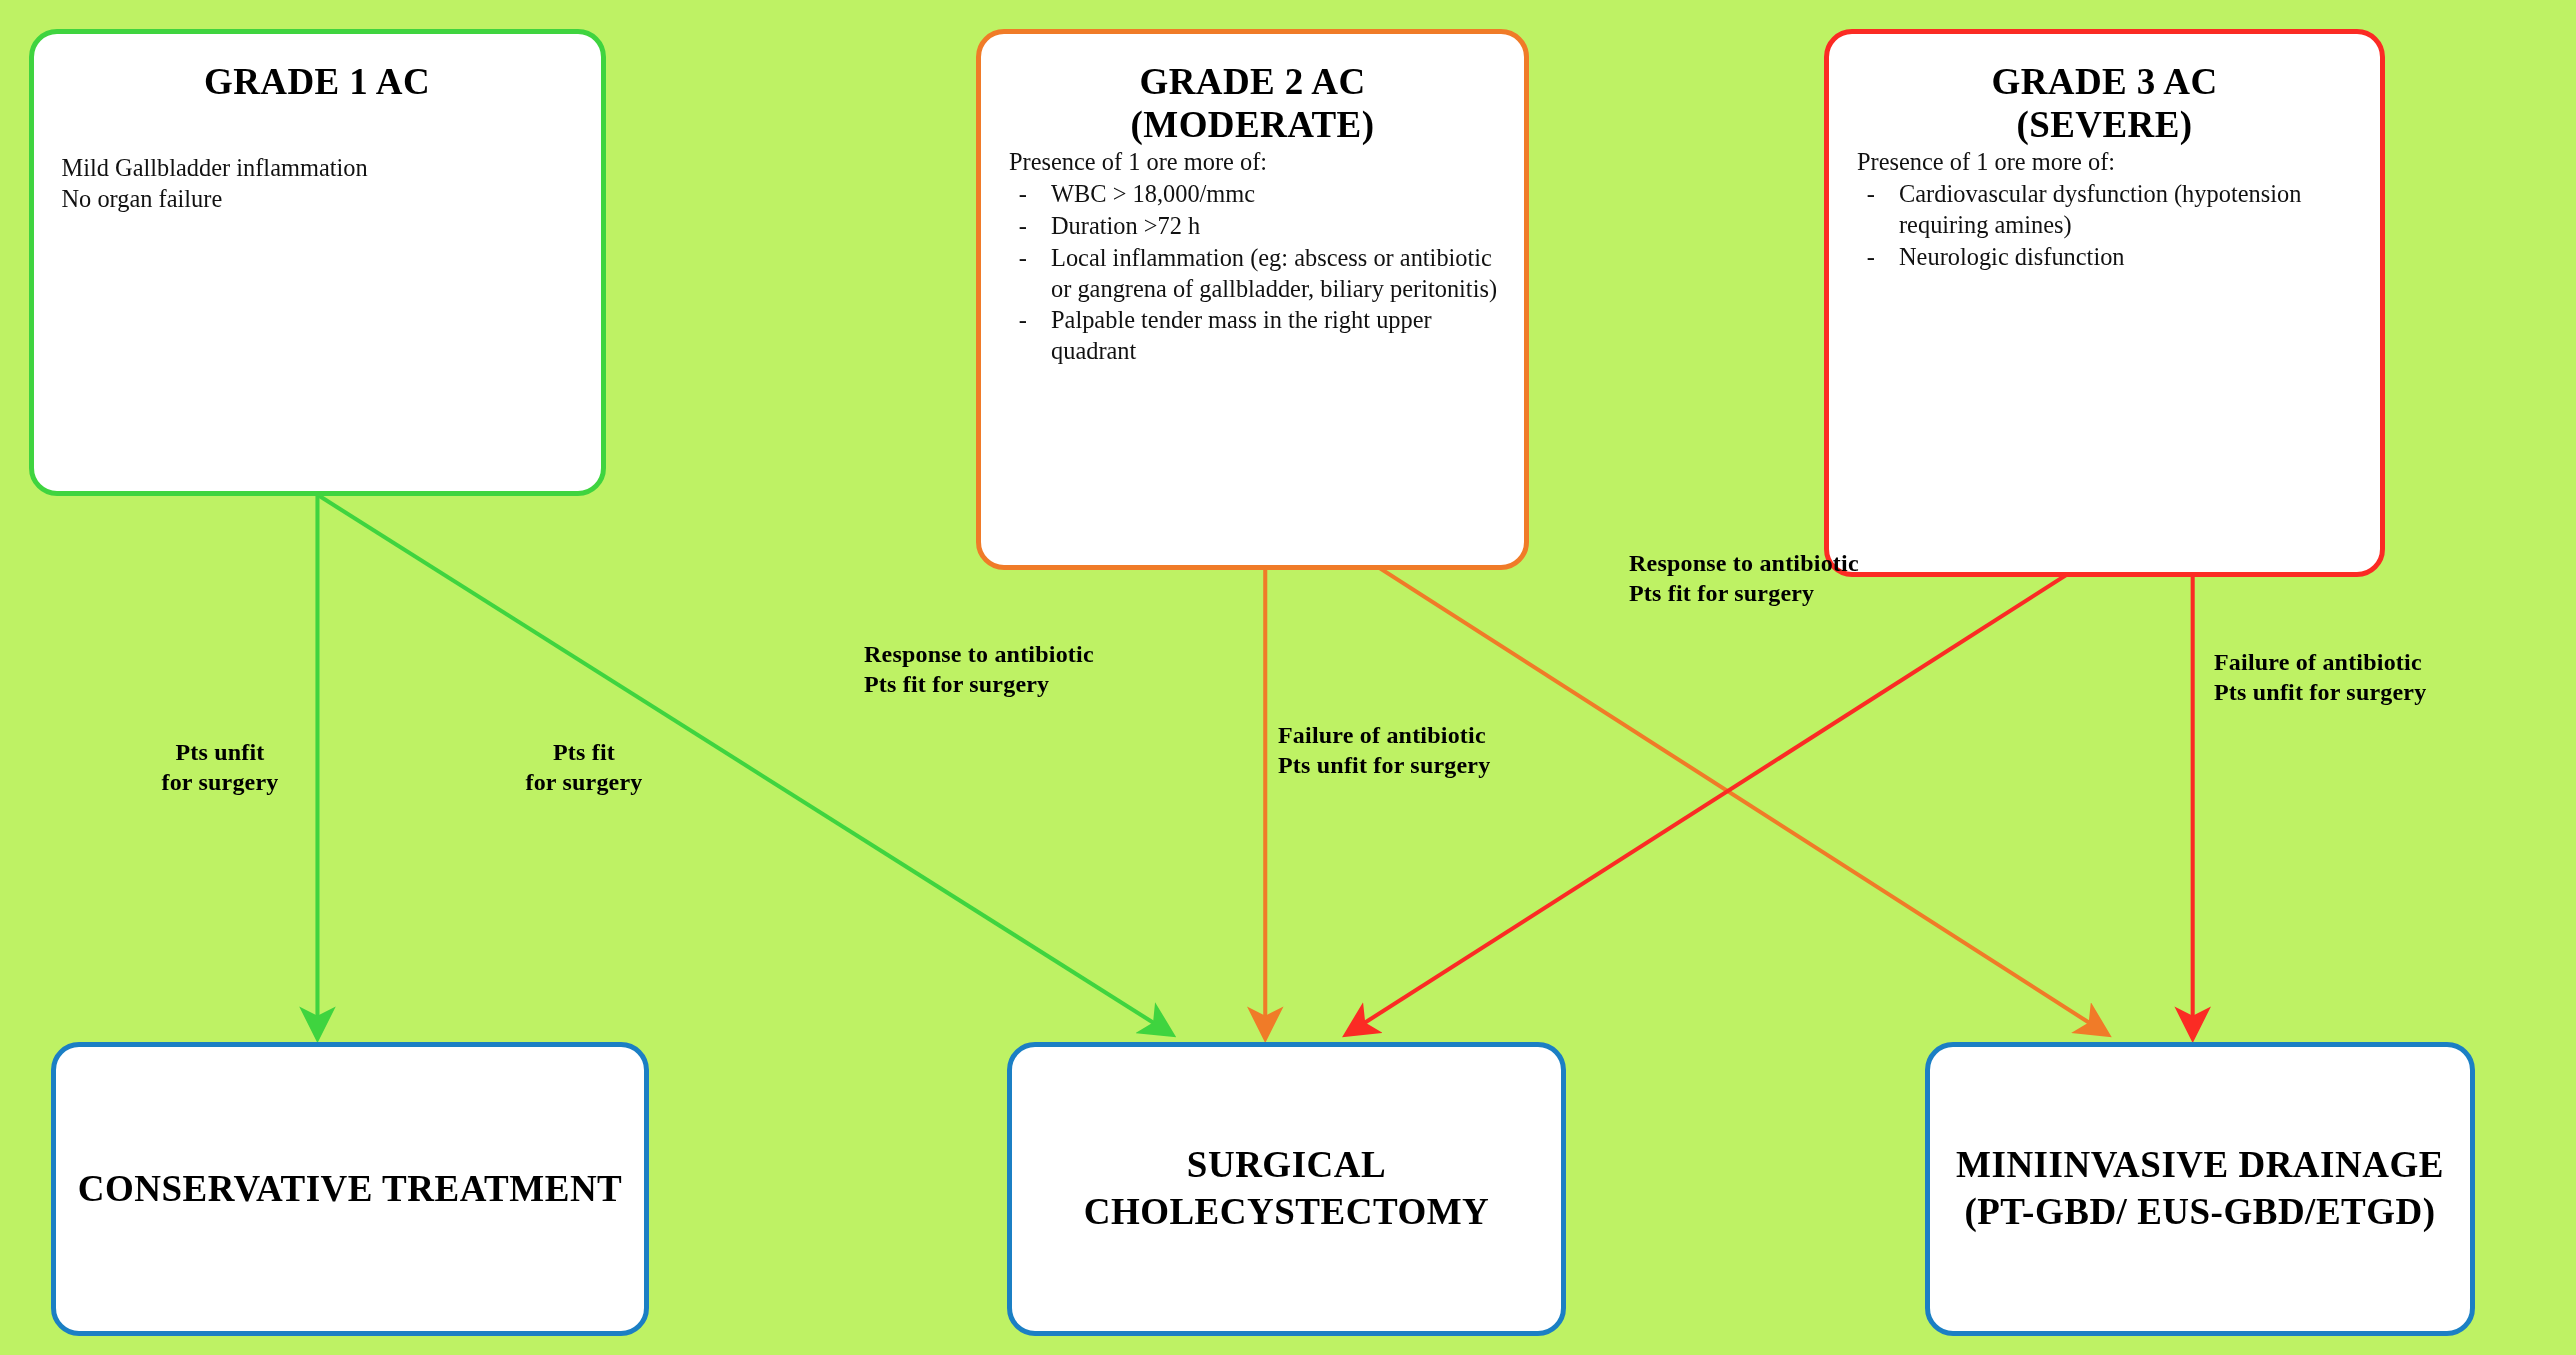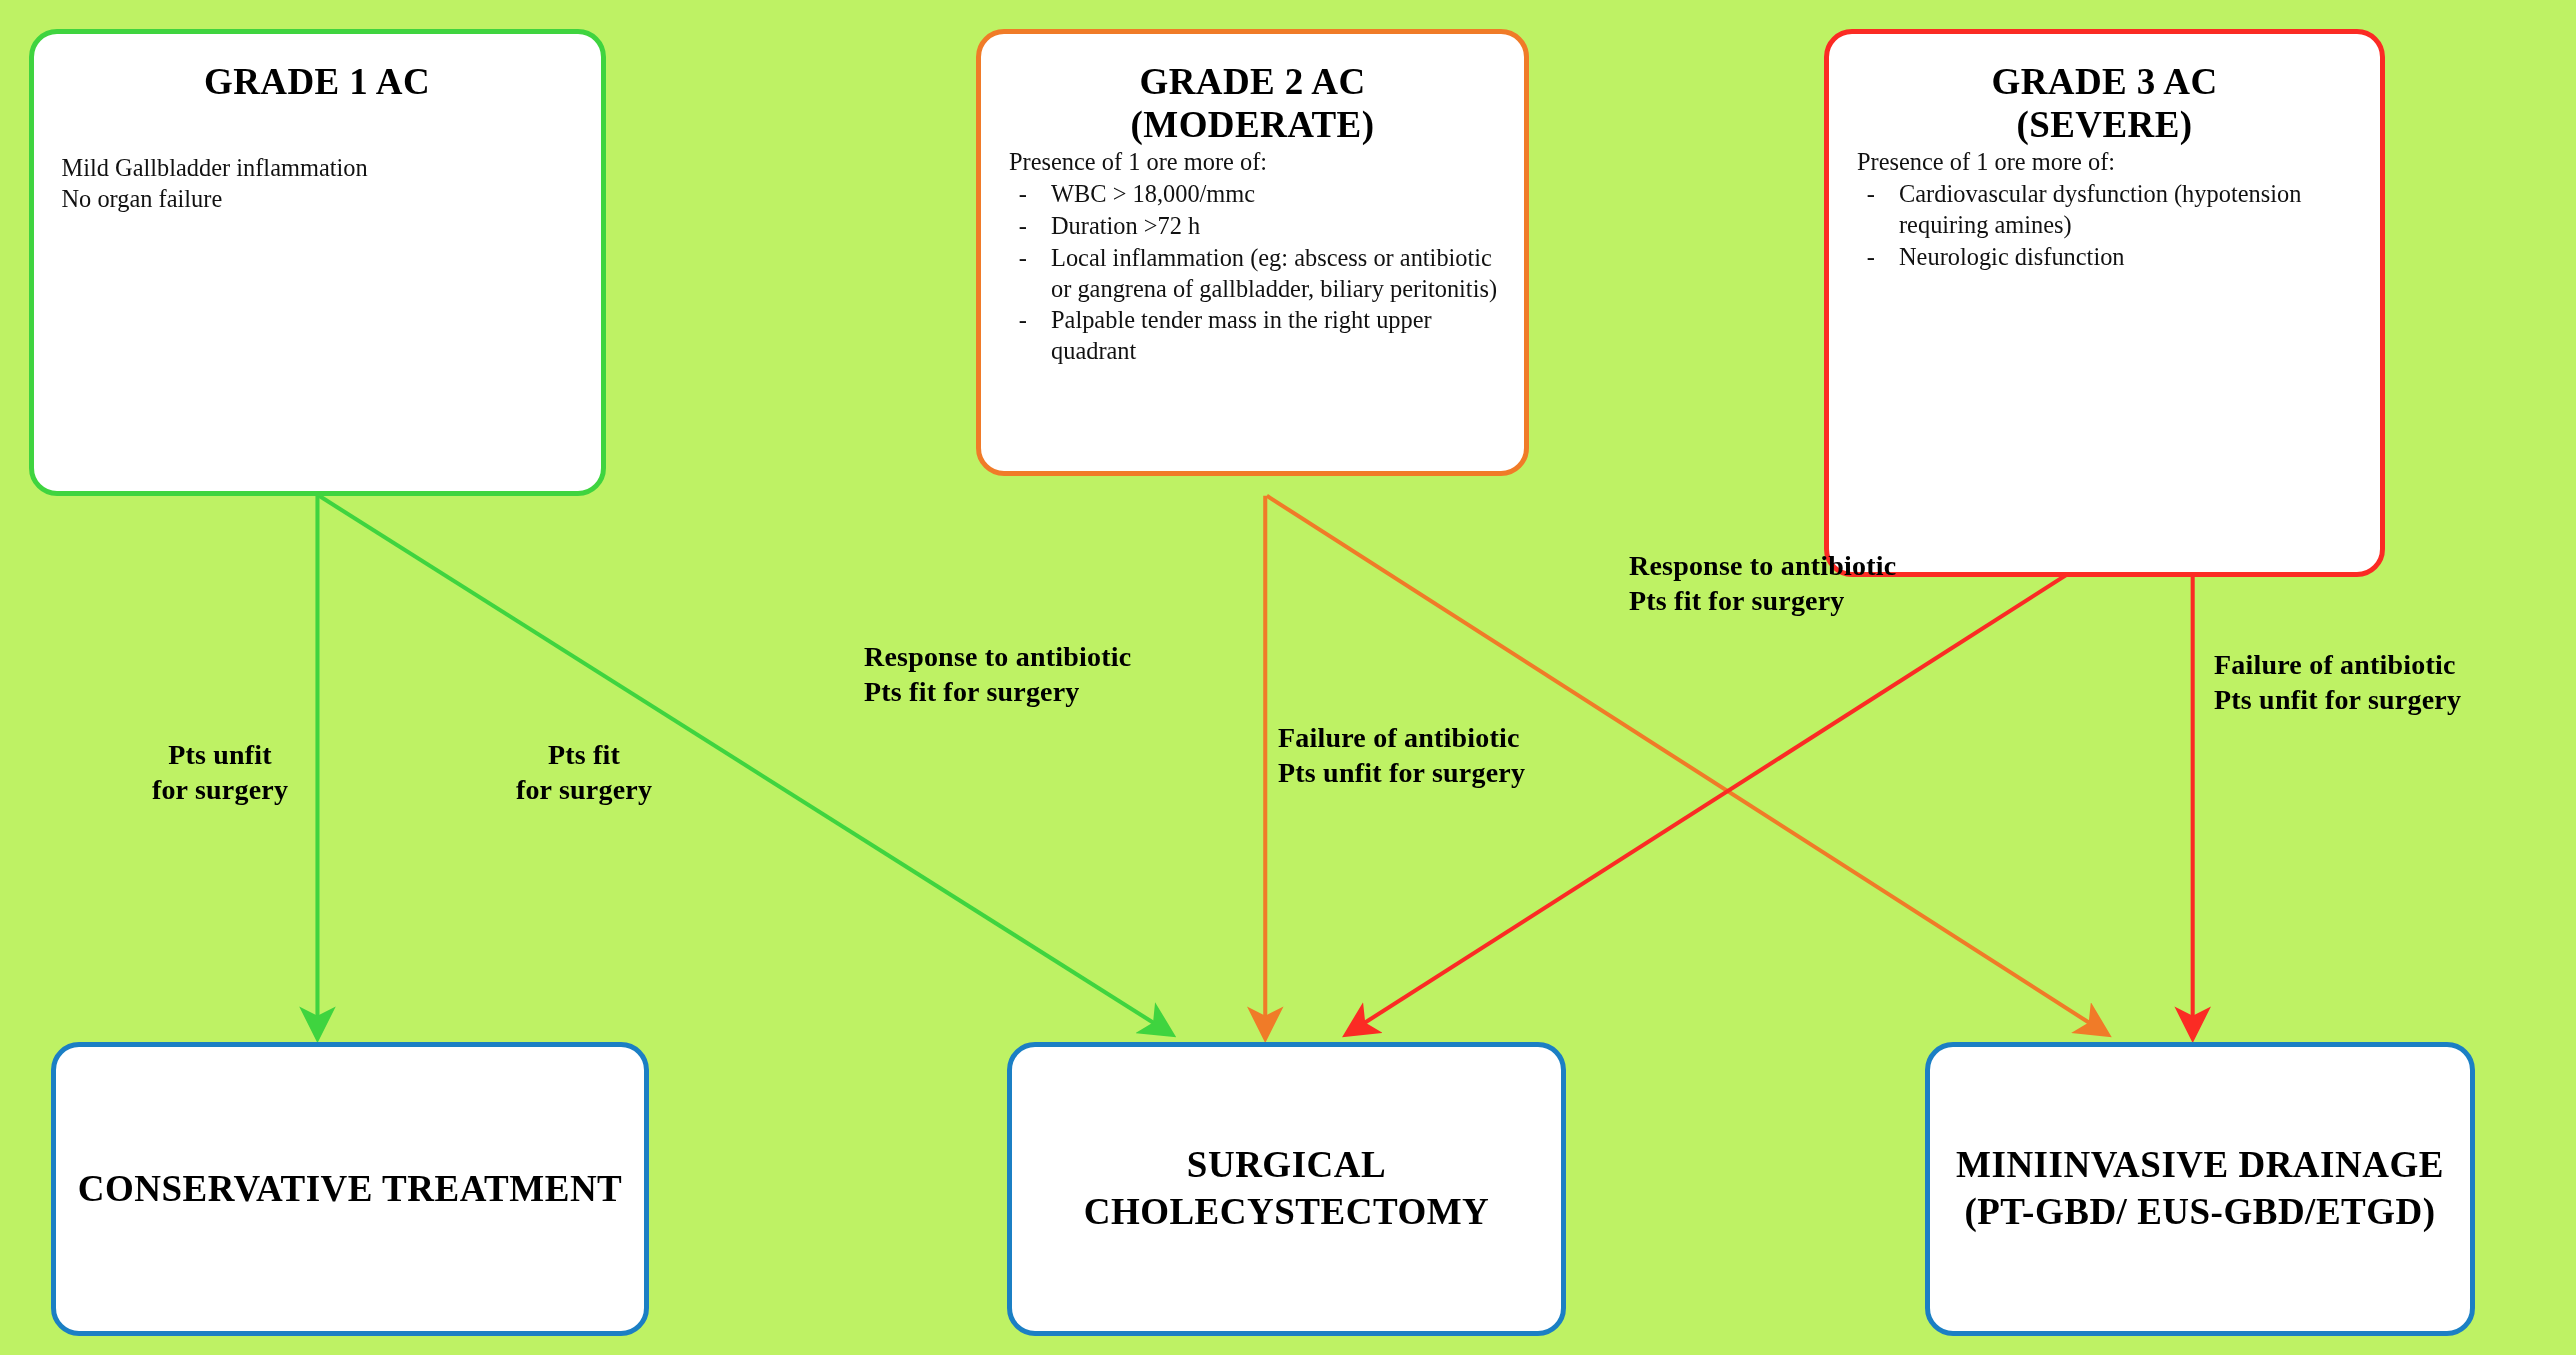--- a/index.html
+++ b/index.html
@@ -80,21 +80,21 @@
     font-weight: bold;
     font-size: 37px;
     line-height: 1.26;
     letter-spacing: 0.5px;
     color: #000000;
     padding: 0 14.6px;
   }
   .edge-label {
     position: absolute;
     font-weight: bold;
-    font-size: 28px;
+    font-size: 24px;
     line-height: 1.26;
     color: #000000;
     white-space: pre-line;
     letter-spacing: 0.2px;
   }
   .edge-label.center {
     text-align: center;
   }
   .edge-label.left {
     text-align: left;
@@ -134,21 +134,21 @@
   <div class="node node-top" style="left:28.5px; top:29px; width:577px; height:467px; border-color:#3FD43F;">
     <div class="node-title">
       <div>GRADE 1 AC</div>
     </div>
     <div class="node-body" style="margin-top:50px;">
       <div class="plain-line">Mild Gallbladder inflammation</div>
       <div class="plain-line">No organ failure</div>
     </div>
   </div>
 
-  <div class="node node-top" style="left:976px; top:29px; width:553px; height:447px; border-color:#F07B28;">
+  <div class="node node-top" style="left:976px; top:29px; width:553px; height:541px; border-color:#F07B28;">
     <div class="node-title">
       <div>GRADE 2 AC</div>
       <div>(MODERATE)</div>
     </div>
     <div class="node-body">
       <p class="lead">Presence of 1 ore more of:</p>
       <ul>
         <li><span class="dash">-</span><span>WBC &gt; 18,000/mmc</span></li>
         <li><span class="dash">-</span><span>Duration &gt;72 h</span></li>
         <li><span class="dash">-</span><span>Local inflammation (eg: abscess or antibiotic or gangrena of gallbladder, biliary peritonitis)</span></li>

